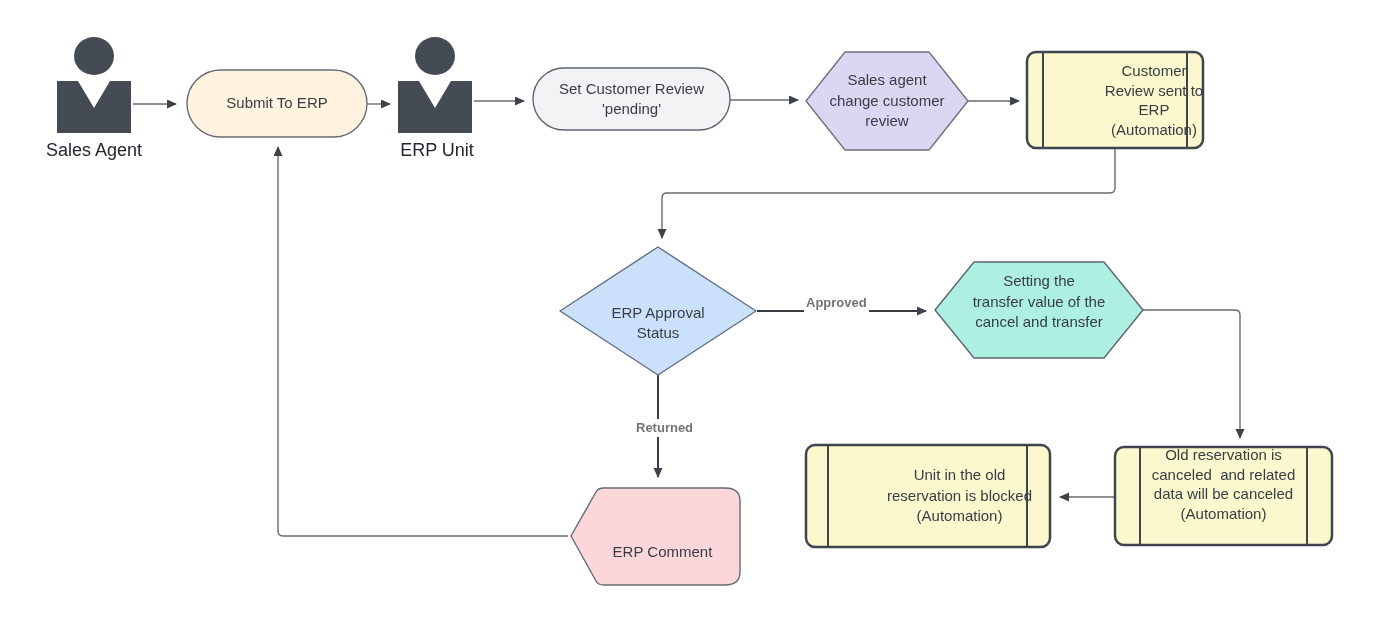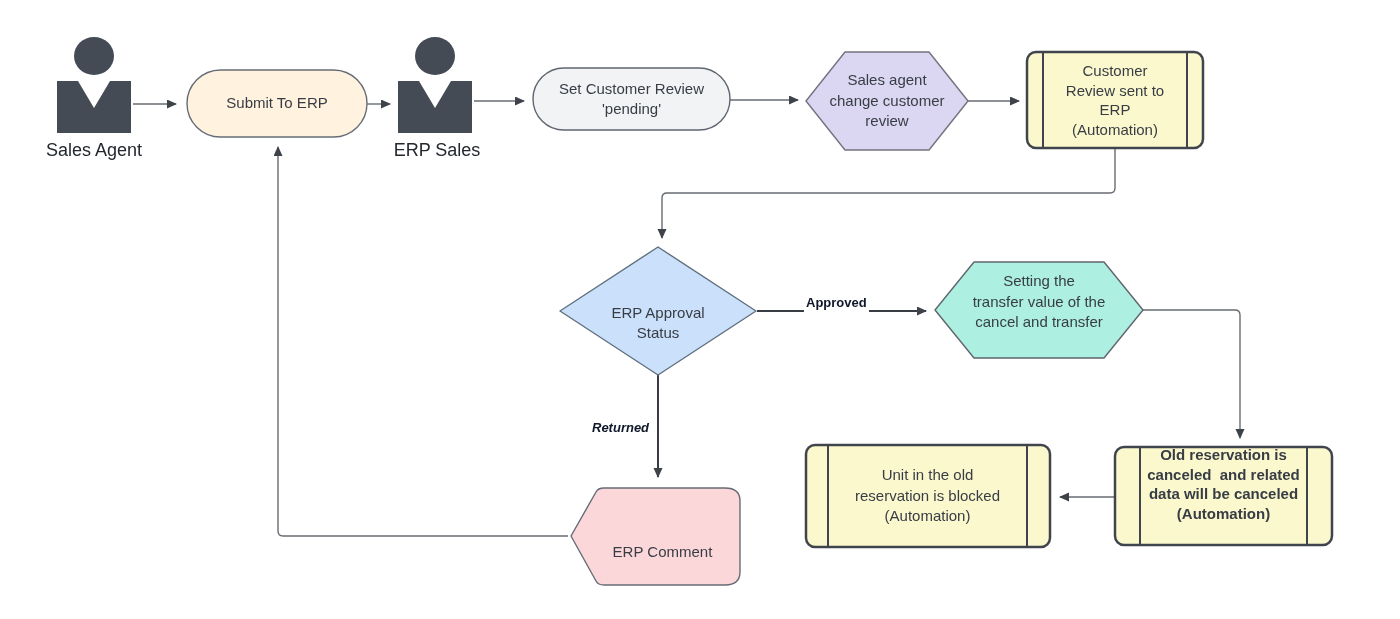--- a/index.html
+++ b/index.html
@@ -14,21 +14,21 @@
   .lbl{
     position:absolute;z-index:2;
     display:flex;align-items:center;justify-content:center;
     text-align:center;white-space:pre-wrap;
     color:#383d45;font-size:15px;line-height:1.36;
   }
   .actor-lbl{
     font-size:18px;color:#23272e;line-height:1.2;
   }
   .edge-lbl{
-    font-size:13px;font-weight:bold;color:#0f172a;
+    font-size:13px;font-weight:bold;color:#737373;
     background:#ffffff;line-height:1.2;padding:1px 2px;
   }
 </style>
 </head>
 <body>
 
 <div id="canvas">
 
   <svg id="shapes" width="1400" height="619" viewBox="0 0 1400 619">
     <defs>
@@ -85,51 +85,51 @@
       <rect x="806" y="445" width="244" height="102" rx="9" fill="#FBF8CD" stroke="#40454d" stroke-width="2.5"></rect>
       <line x1="828" y1="446" x2="828" y2="546" stroke="#40454d" stroke-width="2"></line>
       <line x1="1027" y1="446" x2="1027" y2="546" stroke="#40454d" stroke-width="2"></line>
     </g>
 
     <path d="M571,536 L596,492 Q598,488 604,488 H725 Q740,488 740,501 V572 Q740,585 725,585 H604 Q598,585 596,581 Z" fill="#FBD7DA" stroke="#666c76" stroke-width="1.4" stroke-linejoin="round"></path>
   </svg>
 
   <div class="lbl actor-lbl" style="left:24px;top:139px;width:140px;height:24px;">Sales Agent</div>
 
-  <div class="lbl actor-lbl" style="left:367px;top:139px;width:140px;height:24px;">ERP Sales</div>
+  <div class="lbl actor-lbl" style="left:367px;top:139px;width:140px;height:24px;">ERP Unit</div>
 
   <div class="lbl" style="left:533px;top:68px;width:197px;height:62px;">Set Customer Review
 'pending'</div>
 
   <div class="lbl" style="left:187px;top:70px;width:180px;height:67px;">Submit To ERP</div>
 
   <div class="lbl" style="left:806px;top:52px;width:162px;height:98px;">Sales agent
 change customer
 review</div>
 
-  <div class="lbl" style="left:1045px;top:52px;width:140px;height:96px;line-height:1.3;">Customer
+  <div class="lbl" style="left:1045px;top:52px;width:140px;height:96px;line-height:1.3;padding-left:39px;">Customer
 Review sent to
 ERP
 (Automation)</div>
 
   <div class="lbl" style="left:565px;top:259px;width:186px;height:128px;">ERP Approval
 Status</div>
 
   <div class="lbl" style="left:940px;top:262px;width:198px;height:80px;">Setting the
 transfer value of the
 cancel and transfer</div>
 
-  <div class="lbl" style="left:1138px;top:447px;width:171px;height:74px;line-height:1.3;font-weight:bold;">Old reservation is
+  <div class="lbl" style="left:1138px;top:447px;width:171px;height:74px;line-height:1.3;">Old reservation is
 canceled  and related
 data will be canceled
 (Automation)</div>
 
-  <div class="lbl" style="left:828px;top:445px;width:199px;height:102px;">Unit in the old
+  <div class="lbl" style="left:860px;top:445px;width:199px;height:102px;">Unit in the old
 reservation is blocked
 (Automation)</div>
 
   <div class="lbl" style="left:585px;top:488px;width:155px;height:97px;margin-top:16px;">ERP Comment</div>
 
   <div class="lbl edge-lbl" style="left:804px;top:294px;">Approved</div>
 
-  <div class="lbl edge-lbl" style="left:590px;top:419px;font-style:italic;">Returned</div>
+  <div class="lbl edge-lbl" style="left:634px;top:419px;">Returned</div>
 
 </div>
 
 </body></html>

